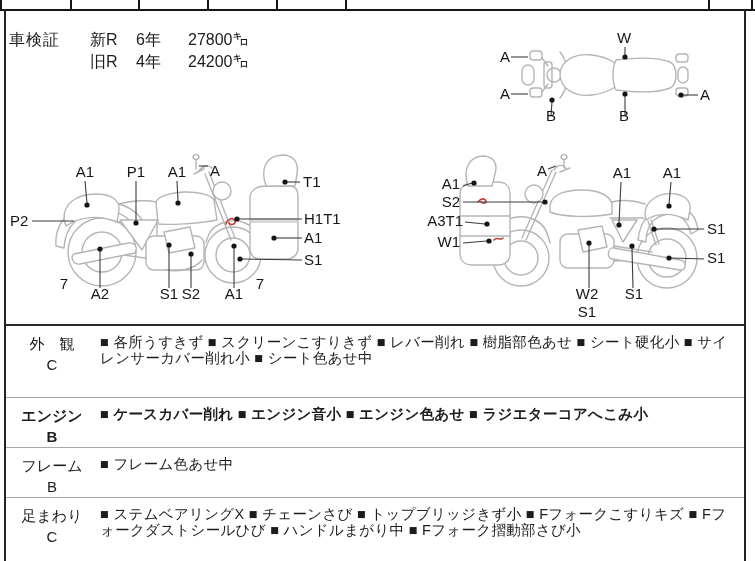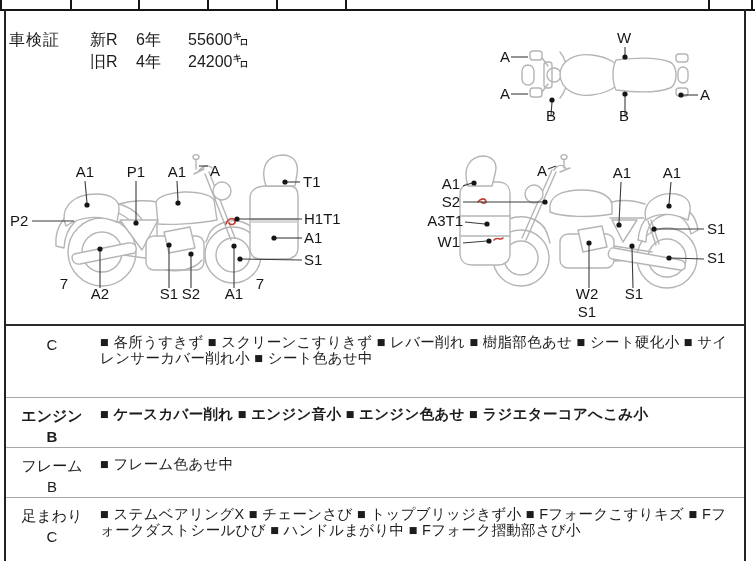--- a/index.html
+++ b/index.html
@@ -54,21 +54,21 @@
   </div>
 
   <div class="sheet">
 
     <div class="insp">
       <div class="insp-label">車検証</div>
       <div class="insp-entries">
         <div class="insp-row">
           <span>新R</span>
           <span>6年</span>
-          <span>55600㌔</span>
+          <span>27800㌔</span>
         </div>
         <div class="insp-row">
           <span>旧R</span>
           <span>4年</span>
           <span>24200㌔</span>
         </div>
       </div>
     </div>
 
     <svg style="left:474px;top:11px" width="265" height="105" viewBox="0 0 265 105">
@@ -239,20 +239,21 @@
       <text x="325" y="92">S1</text>
       <text x="325" y="121">S1</text>
       <text x="205" y="157" text-anchor="middle">W2</text>
       <text x="205" y="175" text-anchor="middle">S1</text>
       <text x="252" y="157" text-anchor="middle">S1</text>
     </svg>
 
     <div class="conds">
       <div class="cond-row">
         <div class="cond-label">
+          <div class="cond-section">外　観</div>
           <div class="cond-grade">C</div>
         </div>
         <div class="cond-text">■ 各所うすきず  ■ スクリーンこすりきず  ■ レバー削れ  ■ 樹脂部色あせ  ■ シート硬化小  ■ サイレンサーカバー削れ小  ■ シート色あせ中</div>
       </div>
 
       <div class="cond-row">
         <div class="cond-label">
           <div class="cond-section">エンジン</div>
           <div class="cond-grade">B</div>
         </div>

